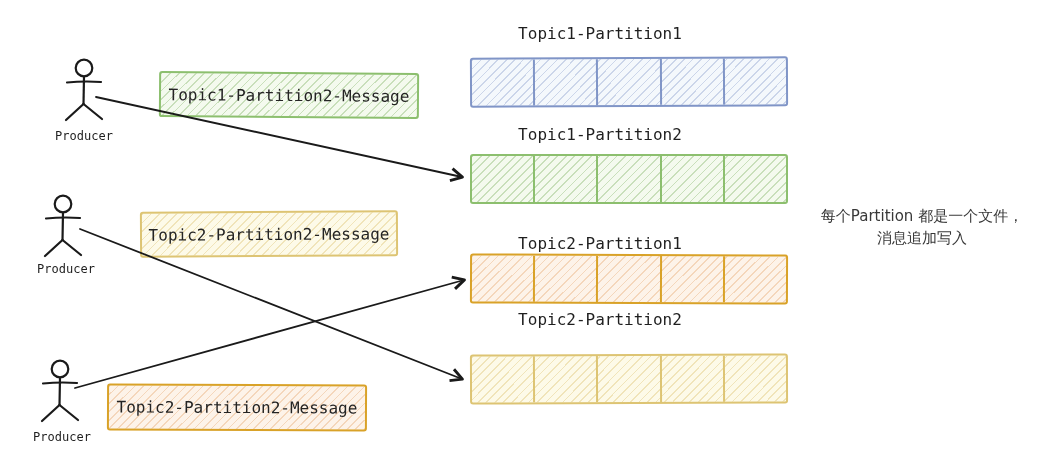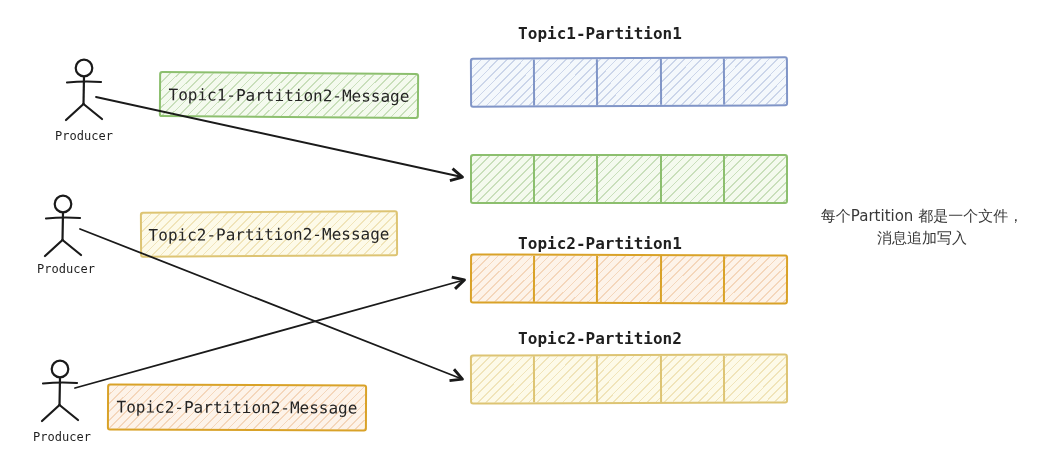--- a/index.html
+++ b/index.html
@@ -28,21 +28,21 @@
   }
   .bar { position:absolute; left:470px; width:318px; height:50px; display:flex; }
   .cell { flex:1 1 0; }
   .scheme-blue   .cell + .cell { border-left:2px solid #8095c7; }
   .scheme-green  .cell + .cell { border-left:2px solid #8cbf6e; }
   .scheme-orange .cell + .cell { border-left:2px solid #d9a228; }
   .scheme-yellow .cell + .cell { border-left:2px solid #ddc473; }
 
   .bar-label {
     position:absolute; left:490px; width:220px; text-align:center;
-    font-size:16px; color:#1f1f1f; white-space:nowrap;font-weight:bold;
+    font-size:16px; color:#1f1f1f; white-space:nowrap;
   }
   .producer-figure { position:absolute; width:44px; height:64px; }
   .producer-label  { position:absolute; font-size:12px; text-align:center; white-space:nowrap; }
 
   .annotation {
     position:absolute; left:796px; top:205px; width:252px; text-align:center;
     font-family:"DejaVu Sans","Liberation Sans",sans-serif;
     font-size:15px; line-height:22px; color:#383838;
   }
   .arrow-layer { position:absolute; left:0; top:0; pointer-events:none; }
@@ -102,38 +102,39 @@
 
   <div class="bar-label" style="top:24px;">Topic1-Partition1</div>
   <div class="bar hatch scheme-blue" style="top:57px; transform:rotate(-0.25deg);">
     <div class="cell"></div>
     <div class="cell"></div>
     <div class="cell"></div>
     <div class="cell"></div>
     <div class="cell"></div>
   </div>
 
+  <div class="bar-label" style="top:125px;">Topic1-Partition2</div>
   <div class="bar hatch scheme-green" style="top:154px;">
     <div class="cell"></div>
     <div class="cell"></div>
     <div class="cell"></div>
     <div class="cell"></div>
     <div class="cell"></div>
   </div>
 
   <div class="bar-label" style="top:234px;">Topic2-Partition1</div>
   <div class="bar hatch scheme-orange" style="top:254px; transform:rotate(0.2deg);">
     <div class="cell"></div>
     <div class="cell"></div>
     <div class="cell"></div>
     <div class="cell"></div>
     <div class="cell"></div>
   </div>
 
-  <div class="bar-label" style="top:329px;">Topic2-Partition2</div>
+  <div class="bar-label" style="top:310px;">Topic2-Partition2</div>
   <div class="bar hatch scheme-yellow" style="top:354px; transform:rotate(-0.2deg);">
     <div class="cell"></div>
     <div class="cell"></div>
     <div class="cell"></div>
     <div class="cell"></div>
     <div class="cell"></div>
   </div>
 
   <div class="annotation">
     <div>每个Partition 都是一个文件，</div>

